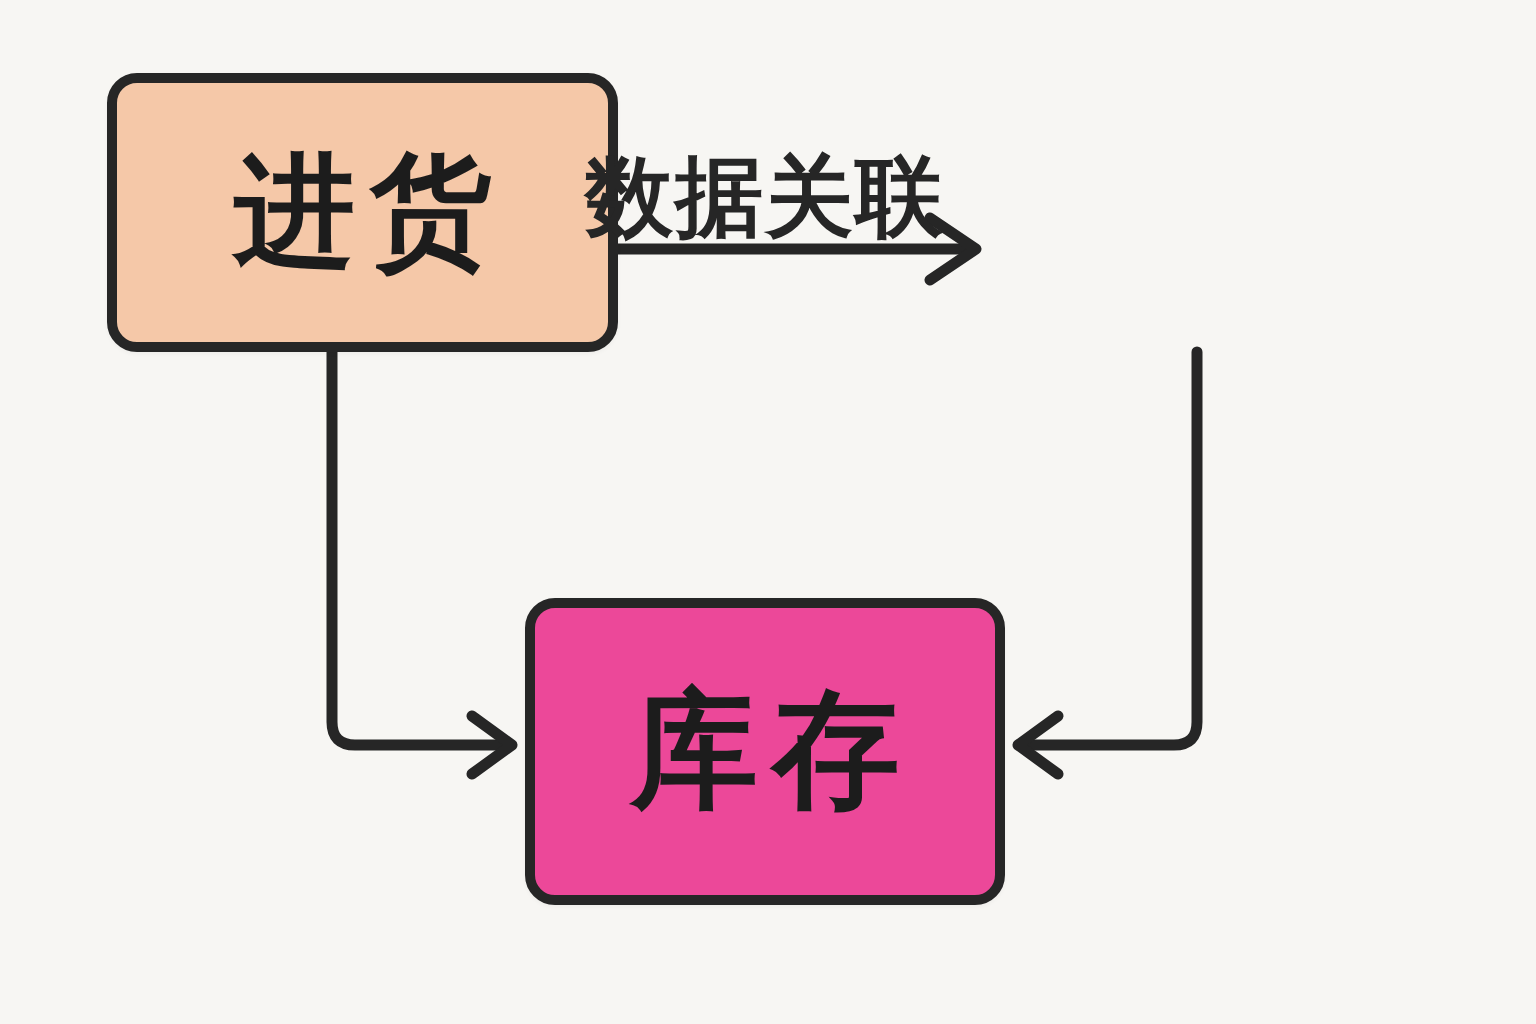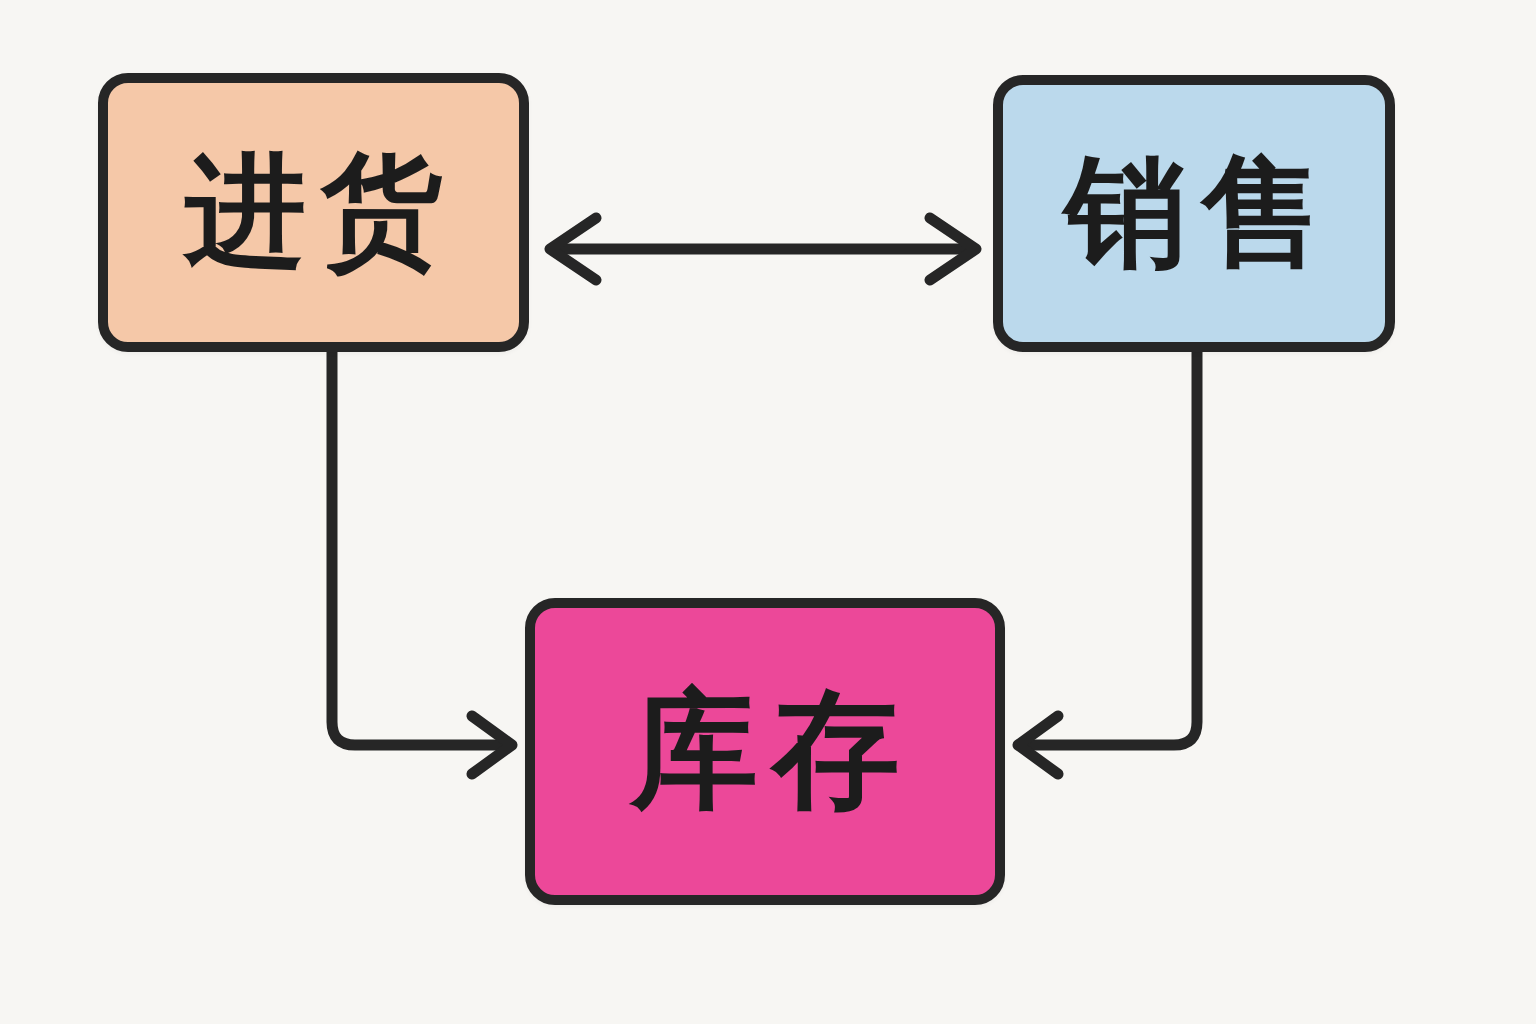--- a/index.html
+++ b/index.html
@@ -25,23 +25,23 @@
     display: flex;
     align-items: center;
     justify-content: center;
     font-weight: 900;
     color: #1c1c1c;
     letter-spacing: 14px;
     text-indent: 14px;
     box-shadow: 0 2px 4px rgba(0,0,0,0.04);
   }
   .node-purchase {
-    left: 98px;
+    left: 107px;
     top: 73px;
-    width: 431px;
+    width: 511px;
     height: 279px;
     font-size: 122px;
   }
   .node-sales {
     left: 993px;
     top: 75px;
     width: 402px;
     height: 277px;
     font-size: 122px;
   }
@@ -99,22 +99,20 @@
     <g>
       <path d="M 1197 352 L 1197 722 Q 1197 745 1174 745 L 1032 745"></path>
       <path d="M 1058 716 L 1018 745 L 1058 774"></path>
     </g>
   </svg>
 
   <div class="node node-purchase" style="background-color: rgb(245, 200, 168);">
     <span>进货</span>
   </div>
 
-  <div class="node node-sales" style="background-color: rgb(187, 217, 236);">
-    <span>销售</span>
-  </div>
 
   <div class="node node-inventory" style="background-color: #ec4899;">
     <span>库存</span>
   </div>
 
+  <div class="edge-label">数据关联</div>
 
 </div>
 
 </body></html>

